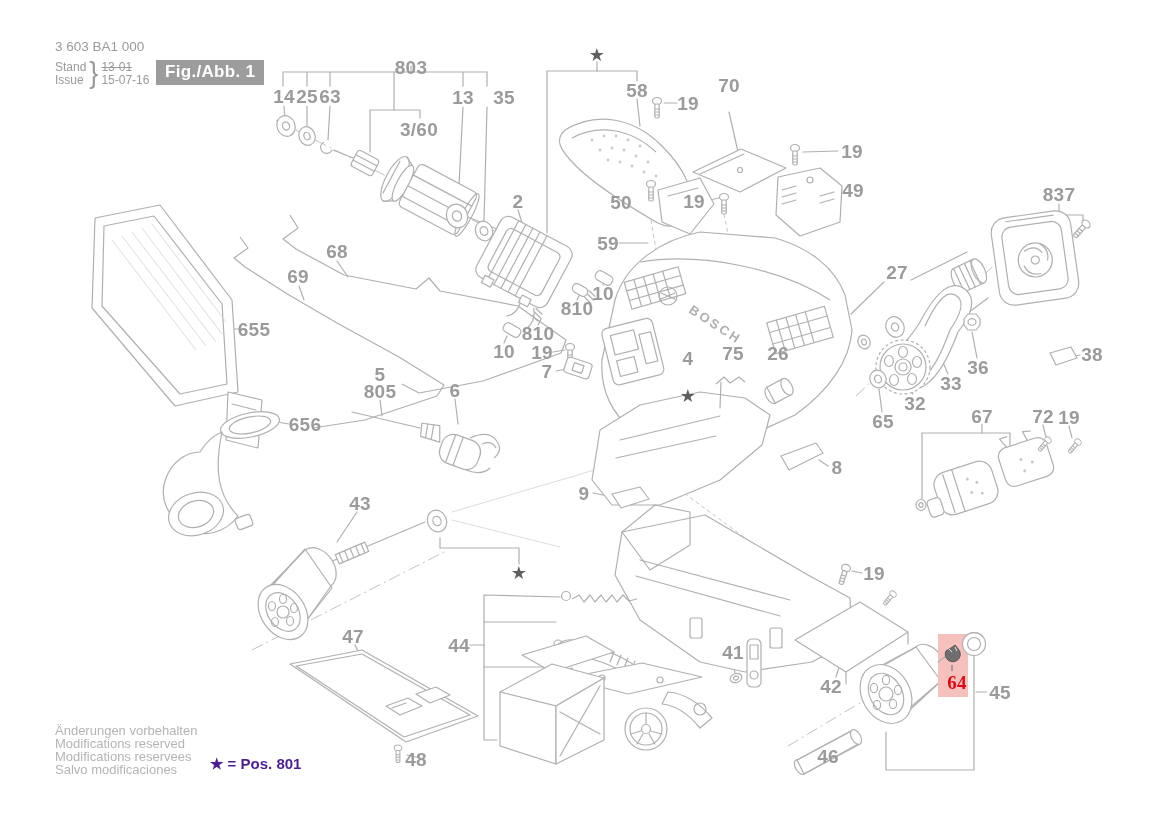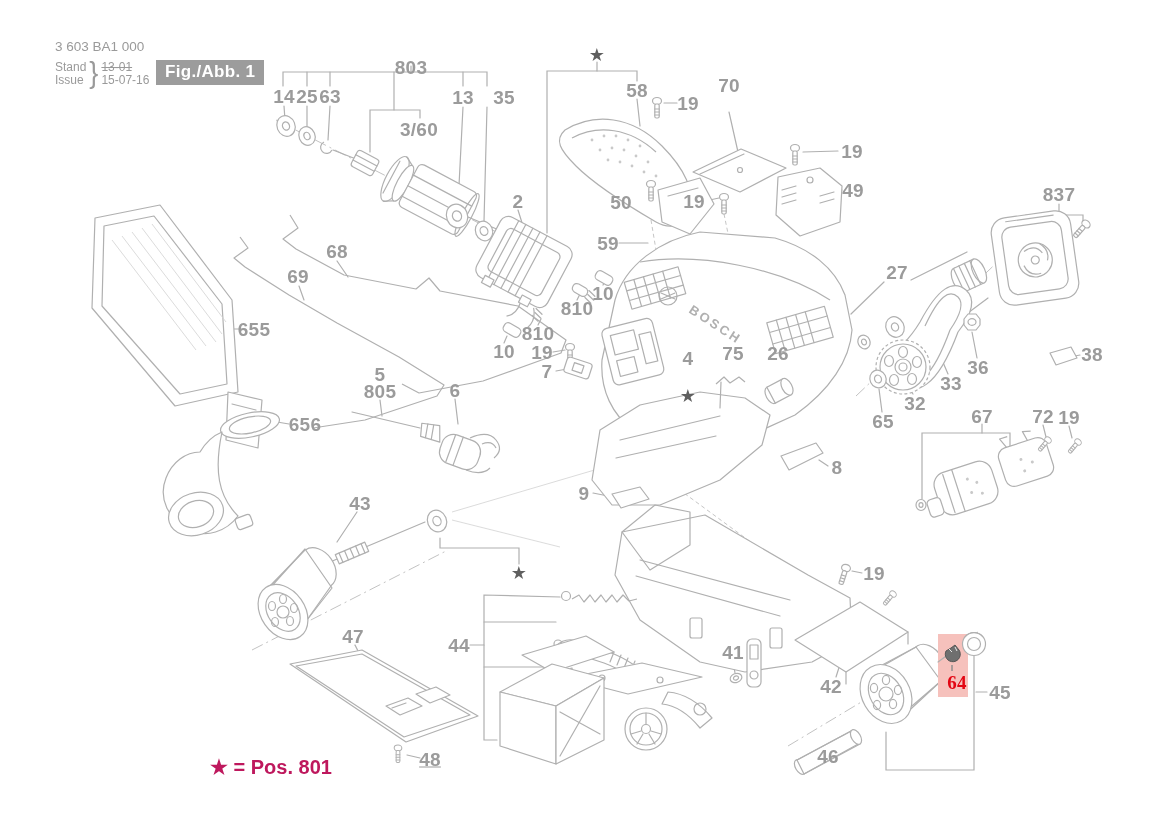--- a/index.html
+++ b/index.html
@@ -16,21 +16,21 @@
            font-size:19px;letter-spacing:.3px;white-space:nowrap;line-height:1;}
   .callout.red{color:#e30613;}
   .callout.star{color:#5f5f5f;font-size:18px;font-weight:normal;}
   .header{position:absolute;left:55px;top:40px;color:#9a9a9a;font-size:13.5px;line-height:1.1;}
   .header .si{display:flex;align-items:center;gap:3px;margin-top:4px;font-size:12px;}
   .header .brace{font-size:27px;font-weight:300;color:#9a9a9a;transform:scaleY(1.1);}
   .header .strike{text-decoration:line-through;}
   .badge{position:absolute;left:156px;top:60px;background:#9c9c9c;color:#fff;font-weight:bold;
          font-size:17px;padding:2px 9px 3px 9px;letter-spacing:.3px;}
   .footer{position:absolute;left:55px;top:724px;color:#b4b4b4;font-size:13px;line-height:13px;}
-  .posnote{position:absolute;left:210px;top:755px;color:#be185d;font-size:20px;font-weight:bold;}
+  .posnote{position:absolute;left:210px;top:755px;color:#4c1d95;font-size:15px;font-weight:bold;}
 </style>
 </head>
 <body>
 
 <div class="stage">
 
 <svg class="art" width="1169" height="826" viewBox="0 0 1169 826">
   <defs>
     <g id="screw">
       <ellipse cx="0" cy="0" rx="4.5" ry="3.5" class="pt"></ellipse>
@@ -633,18 +633,24 @@
       <div class="callout star" style="left: 688px; top: 396px;">★</div>
       <div class="callout star" style="left: 519px; top: 573px;">★</div>
       <div class="callout" style="left: 874px; top: 573px;">19</div>
       <div class="callout" style="left: 353px; top: 636px;">47</div>
       <div class="callout" style="left: 459px; top: 645px;">44</div>
       <div class="callout" style="left: 733px; top: 652px;">41</div>
       <div class="callout" style="left: 831px; top: 686px;">42</div>
       <div class="callout red" style="left: 957px; top: 682px; font-family: Liberation Serif, serif;">64</div>
       <div class="callout" style="left: 1000px; top: 692px;">45</div>
       <div class="callout" style="left: 828px; top: 756px;">46</div>
-      <div class="callout" style="left: 430px; top: 759px; text-decoration: underline;">48</div>
+      <div class="callout" style="left: 416px; top: 759px;">48</div>
     </div>
 
+<div class="footer">
+  <div>Änderungen vorbehalten</div>
+  <div>Modifications reserved</div>
+  <div>Modifications reservees</div>
+  <div>Salvo modificaciones</div>
+</div>
 <div class="posnote">★ = Pos. 801</div>
 
 </div>
 
 </body></html>

